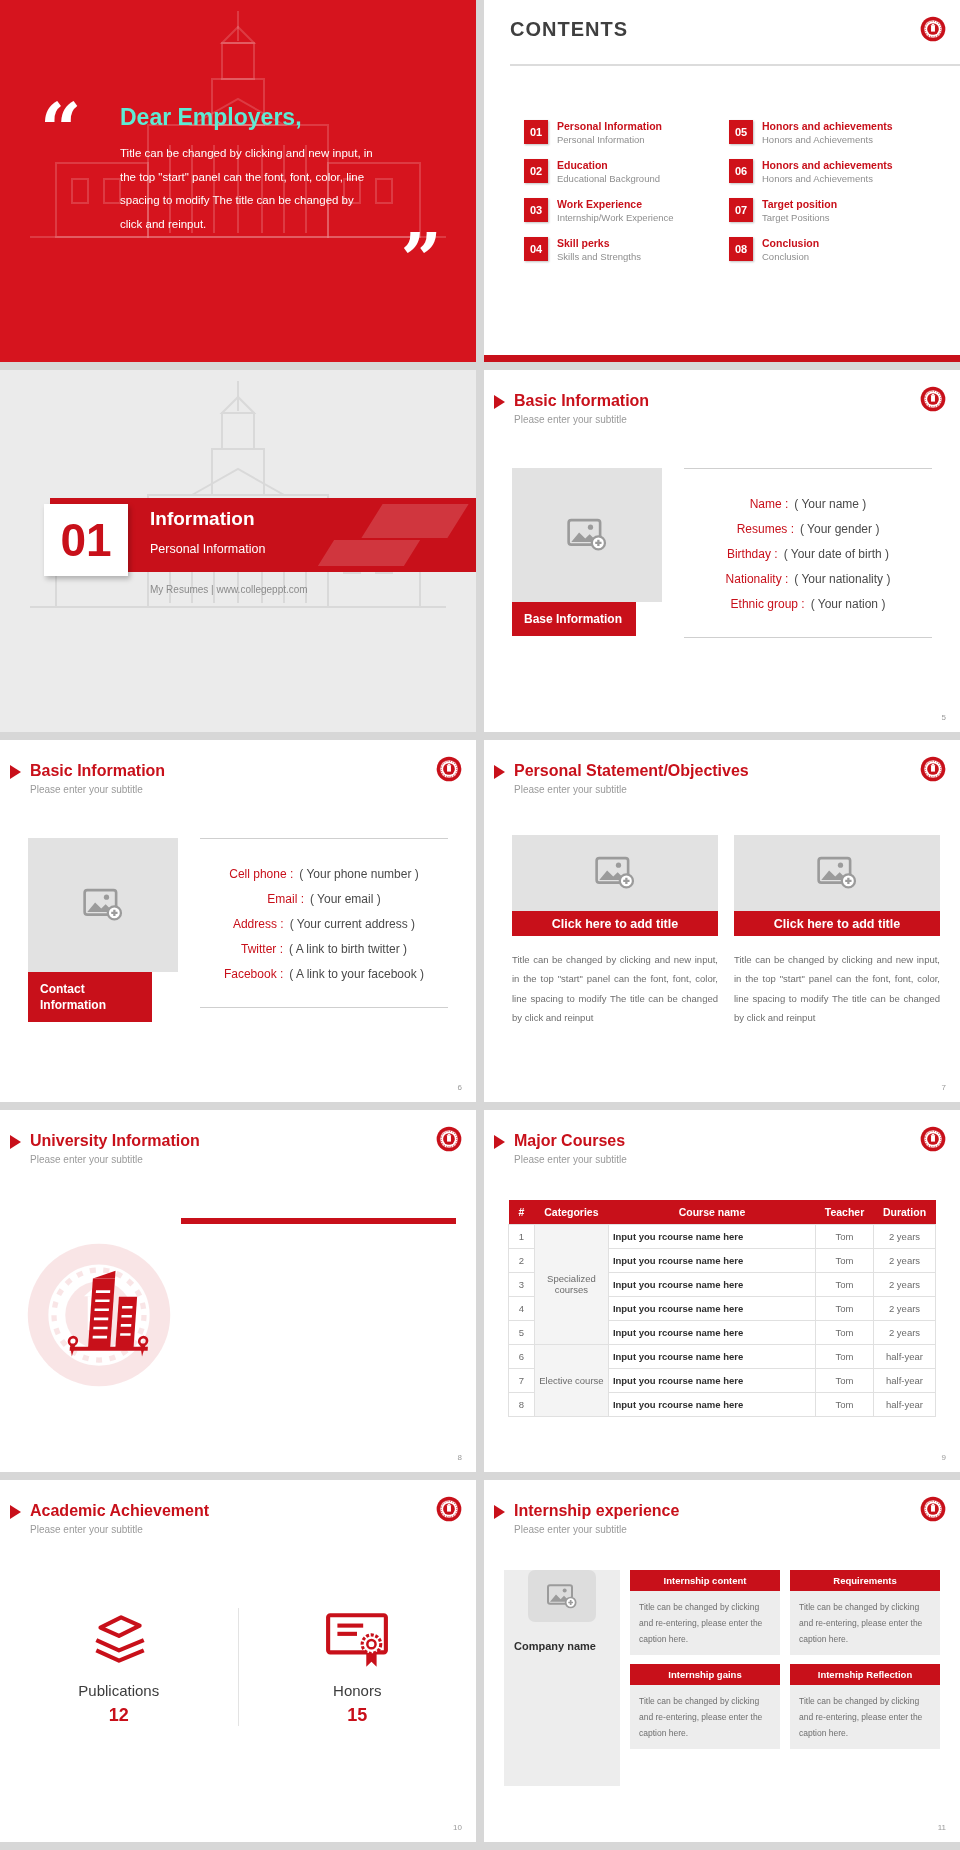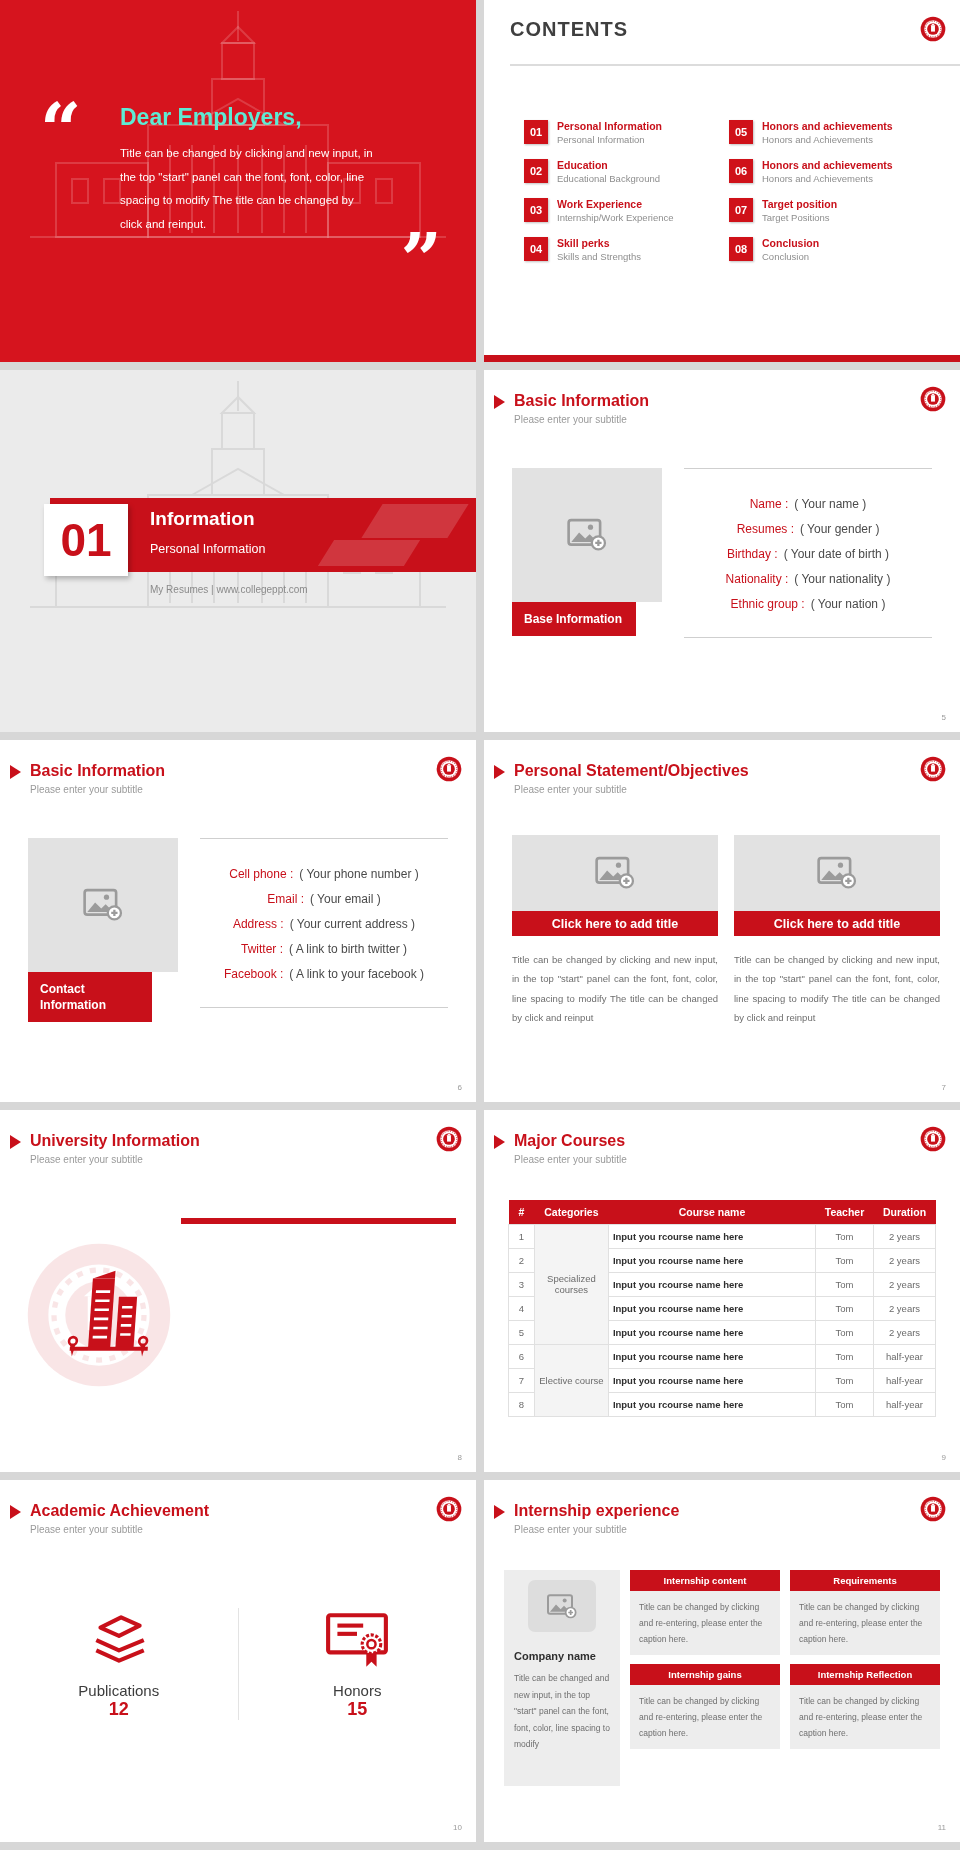--- a/index.html
+++ b/index.html
@@ -98,24 +98,24 @@
   .ctable td.tch{width:58px;}
   .ctable td.dur{width:62px;}
   .ctable th.course-h{width:208px;}
 
   
   .ach-wrap{position:absolute;left:0;right:0;top:128px;display:flex;}
   .ach-item{flex:1;text-align:center;position:relative;}
   .ach-item + .ach-item{border-left:1px solid #e3e3e3;}
   .ach-icon{width:66px;height:62px;margin:0 auto;}
   .ach-lab{font-size:15px;color:#3c3c3c;margin-top:8px;}
-  .ach-val{font-size:18px;font-weight:bold;color:var(--red);}
-
-  
-  .int-left{position:absolute;left:20px;top:90px;width:116px;height:216px;background:var(--panel);padding:10px 10px 0;}
+  .ach-val{font-size:18px;font-weight:bold;color:var(--red);margin-top:6px;}
+
+  
+  .int-left{position:absolute;left:20px;top:90px;width:116px;height:216px;background:var(--panel);padding:0 10px 0;}
   .int-imgbox{width:68px;height:52px;background:#ddd;border-radius:7px;margin:0 auto;
     display:flex;align-items:center;justify-content:center;}
   .int-company{font-size:11px;font-weight:bold;color:#2f2f2f;margin-top:18px;}
   .int-lcap{font-size:8.5px;color:#6f6f6f;line-height:1.95;margin-top:8px;}
   .int-grid{position:absolute;left:146px;right:20px;top:90px;display:grid;grid-template-columns:1fr 1fr;gap:9px 10px;}
   .int-cell .bar{height:21px;background:var(--red);color:#fff;font-size:9.5px;font-weight:bold;
     display:flex;align-items:center;justify-content:center;}
   .int-cell .cap{background:var(--panel);padding:8px 9px;font-size:8.5px;color:#6f6f6f;line-height:1.9;height:64px;}
 </style>
 </head>
@@ -505,21 +505,20 @@
     <svg class="seal" viewBox="0 0 40 40">
         <use href="#seal-shape"></use>
       </svg>
     <div class="int-left">
       <div class="int-imgbox">
         <svg style="width:32px;height:27px" viewBox="0 0 48 40">
             <use href="#img-ph"></use>
           </svg>
       </div>
       <div class="int-company">Company name</div>
-      <div class="int-lcap">Title can be changed and new input, in the top "start" panel can the font, font, color, line spacing to modify</div>
     </div>
     <div class="int-grid">
       <div class="int-cell">
         <div class="bar">Internship content</div>
         <div class="cap">Title can be changed by clicking and re-entering, please enter the caption here.</div>
       </div>
       <div class="int-cell">
         <div class="bar">Requirements</div>
         <div class="cap">Title can be changed by clicking and re-entering, please enter the caption here.</div>
       </div>

